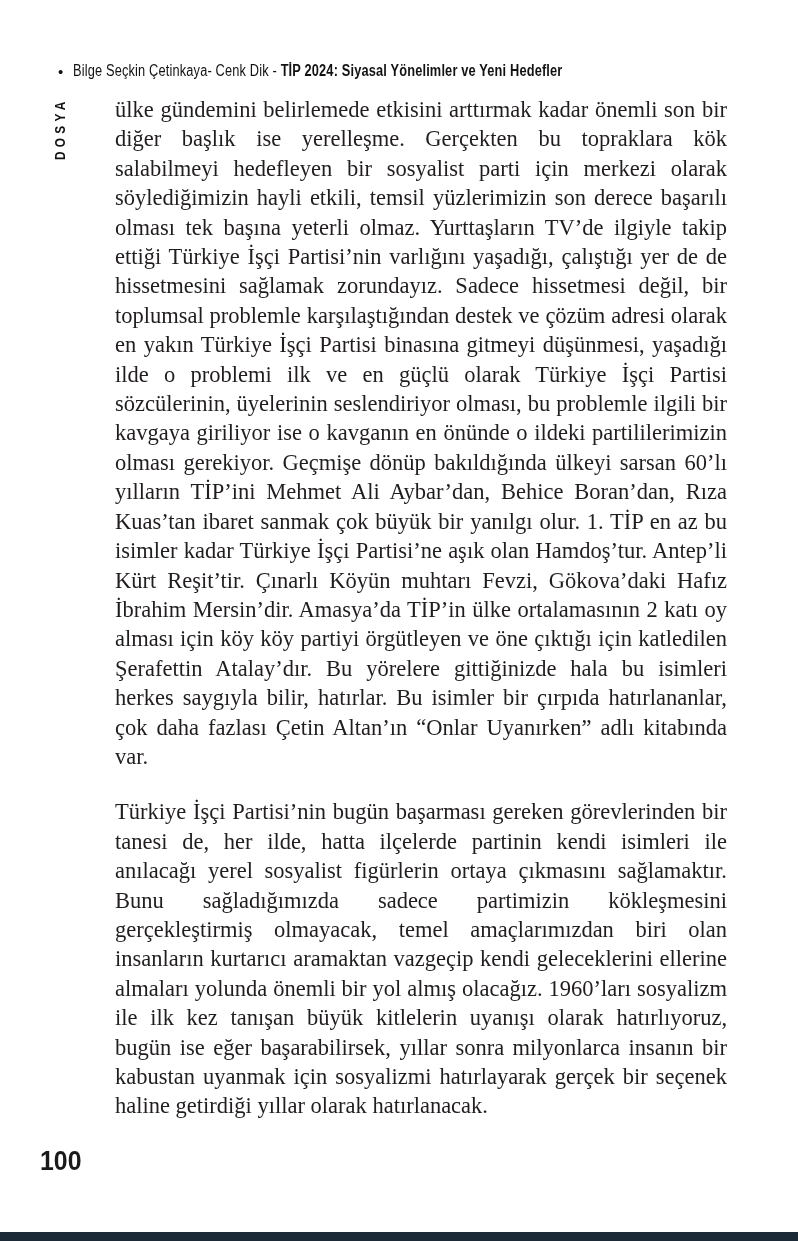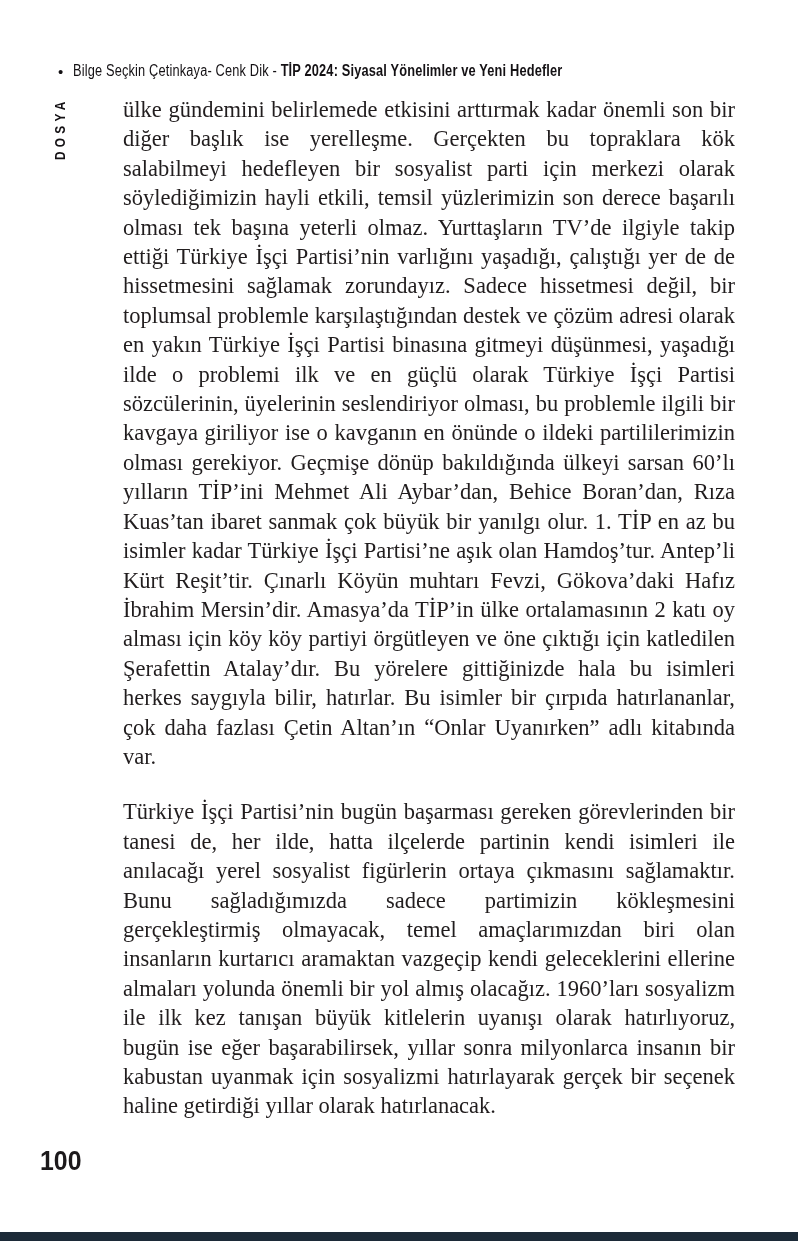--- a/index.html
+++ b/index.html
@@ -53,21 +53,21 @@
     font-family: "Liberation Sans", sans-serif;
     font-weight: bold;
     font-size: 14px;
     letter-spacing: 5px;
     color: #141114;
     white-space: nowrap;
   }
   
   .article {
     position: absolute;
-    left: 123px;
+    left: 115px;
     top: 95px;
     width: 612px;
     color: #211d1e;
     font-family: "Liberation Serif", serif;
     font-size: 22.5px;
     line-height: 29.4px;
     text-align: justify;
   }
   .article p { margin: 0; }
   .article p + p { margin-top: 26px; font-family: Liberation Serif, serif; }

